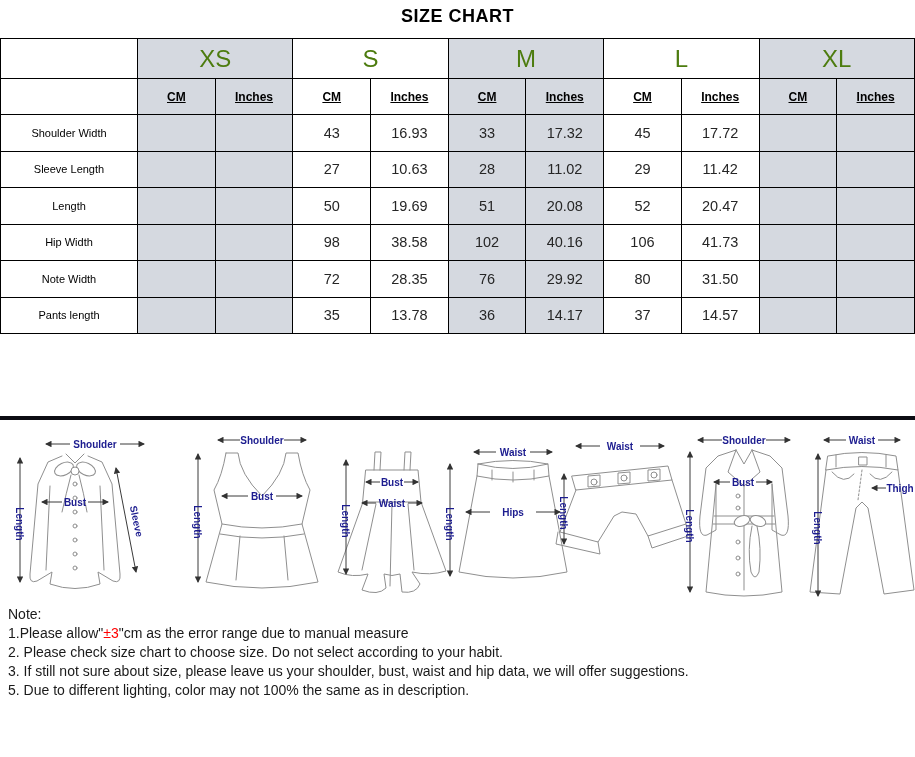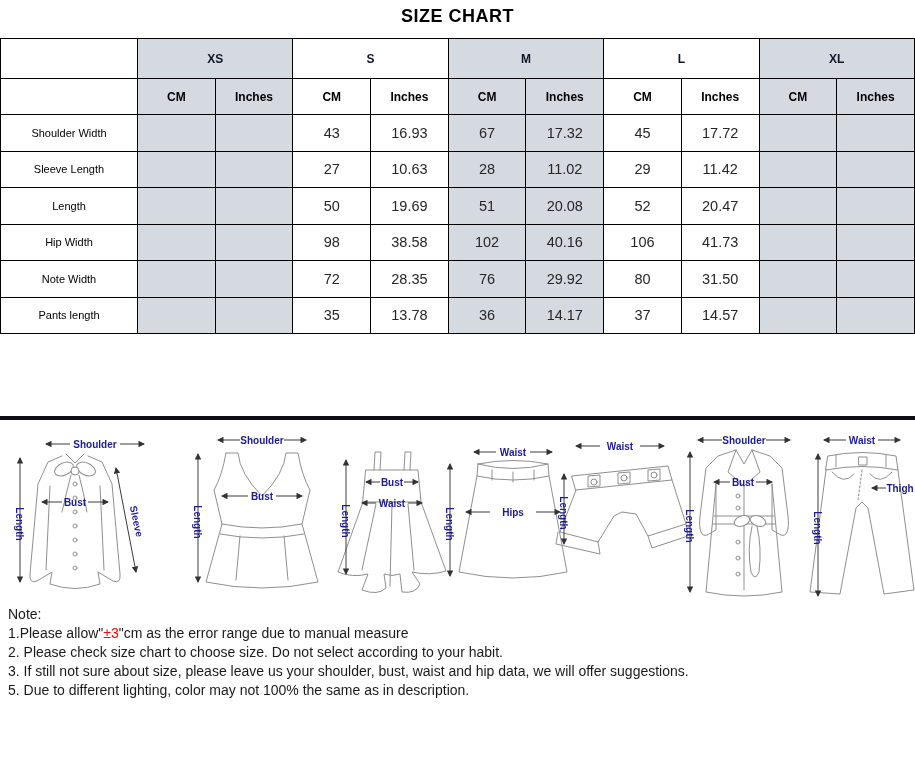--- a/index.html
+++ b/index.html
@@ -10,22 +10,22 @@
   #title{position:absolute;top:6px;left:0;width:915px;text-align:center;
          font-size:18px;font-weight:bold;letter-spacing:.5px;}
 
   
   #size-table{position:absolute;top:38px;left:0;width:915px;border-collapse:collapse;table-layout:fixed;}
   #size-table td{border:1px solid #000;text-align:center;vertical-align:middle;padding:0;overflow:hidden;}
   #size-table .g{background:#d5d9e0;}
   #size-table tr.szr{height:40px;}
   #size-table tr.uhr{height:36px;}
   #size-table tr.dr{height:36.5px;}
-  .sz{font-size:12px;font-weight:bold;color:#0f172a;}
-  .uh{font-size:12px;font-weight:bold;color:#000;}
+  .sz{font-size:24px;font-weight:normal;color:#4d7c0f;}
+  .uh{font-size:12px;font-weight:bold;color:#000;text-decoration:underline;}
   .lbl{font-size:11px;color:#000;}
   .val{font-size:14.5px;color:#262626;}
 
   
   #htm-heading{position:absolute;top:392px;left:8px;font-size:17px;font-weight:bold;
                color:#1c1c8c;letter-spacing:.2px;}
   #htm-rule{position:absolute;top:416px;left:0;width:915px;height:4px;background:#0c0c12;}
 
   
   #figures{position:absolute;top:424px;left:0;}
@@ -83,21 +83,21 @@
         <td class="uh g">Inches</td>
       </tr>
     </thead>
     <tbody id="size-table-body">
         <tr class="dr">
       <td class="lbl">Shoulder Width</td>
       <td class="val g"></td>
       <td class="val g"></td>
       <td class="val">43</td>
       <td class="val">16.93</td>
-      <td class="val g">67</td>
+      <td class="val g">33</td>
       <td class="val g">17.32</td>
       <td class="val">45</td>
       <td class="val">17.72</td>
       <td class="val g"></td>
       <td class="val g"></td>
     </tr>
         <tr class="dr">
       <td class="lbl">Sleeve Length</td>
       <td class="val g"></td>
       <td class="val g"></td>

